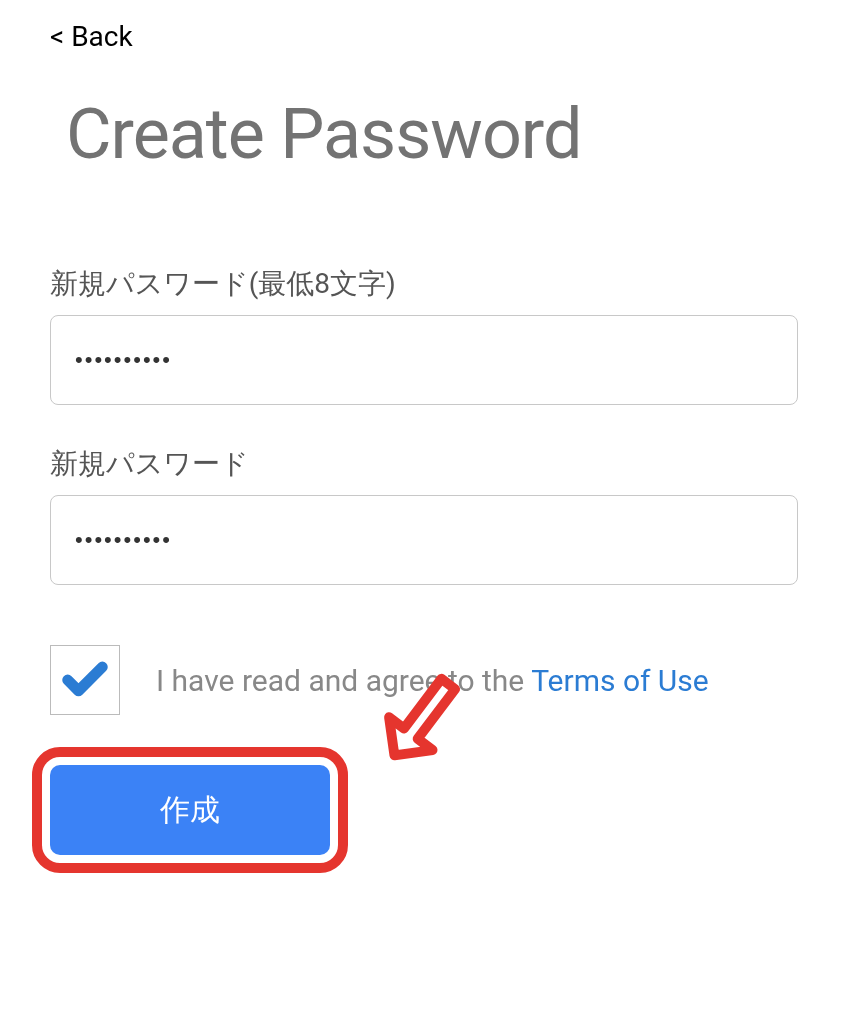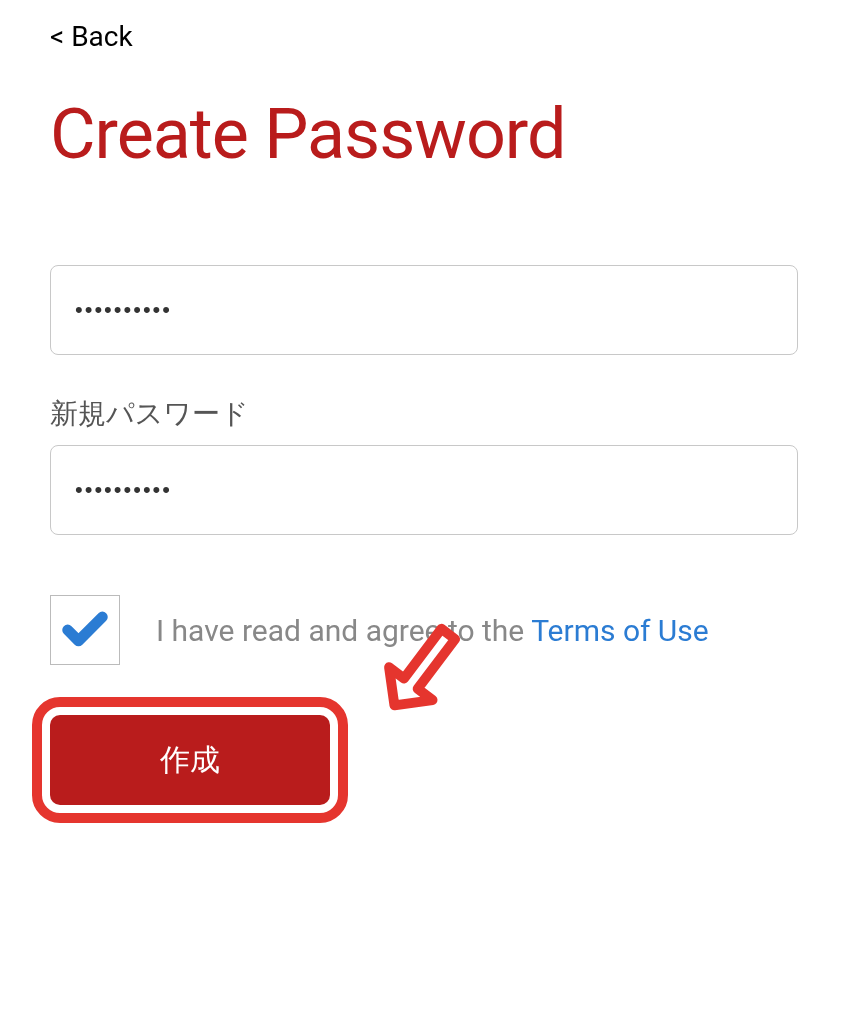--- a/index.html
+++ b/index.html
@@ -17,23 +17,24 @@
     .back-link {
       font-size: 28px;
       color: #000000;
       cursor: pointer;
       display: inline-block;
       margin-bottom: 40px;
     }
     .page-title {
       font-size: 70px;
       font-weight: 400;
-      color: #b91c1c;
+      color: #737373;
       letter-spacing: -1px;
       margin-bottom: 90px;
+      margin-left: 16px;
     }
     .field-group {
       margin-bottom: 40px;
     }
     .field-label {
       font-size: 28px;
       color: #555;
       margin-bottom: 12px;
       display: block;
     }
@@ -87,21 +88,21 @@
       left: -18px;
       right: -18px;
       bottom: -18px;
       border: 10px solid #e5352e;
       border-radius: 28px;
       pointer-events: none;
     }
     .submit-button {
       width: 280px;
       height: 90px;
-      background: #b91c1c;
+      background: #3b82f6;
       border: none;
       border-radius: 10px;
       color: #fff;
       font-size: 30px;
       cursor: pointer;
     }
     .annotation-arrow {
       position: absolute;
       top: -100px;
       left: 320px;
@@ -113,20 +114,21 @@
 
 
 
 <div class="back-link">
   <span>&lt; Back</span>
 </div>
 
 <h1 class="page-title">Create Password</h1>
 
 <div class="field-group">
+  <label class="field-label">新規パスワード(最低8文字)</label>
   <input type="password" class="password-input" value="••••••••••" style="">
 </div>
 
 <div class="field-group">
   <label class="field-label">新規パスワード</label>
   <input type="password" class="password-input" value="••••••••••" style="">
 </div>
 
 <div class="consent-row">
   <div class="checkbox-wrap">

